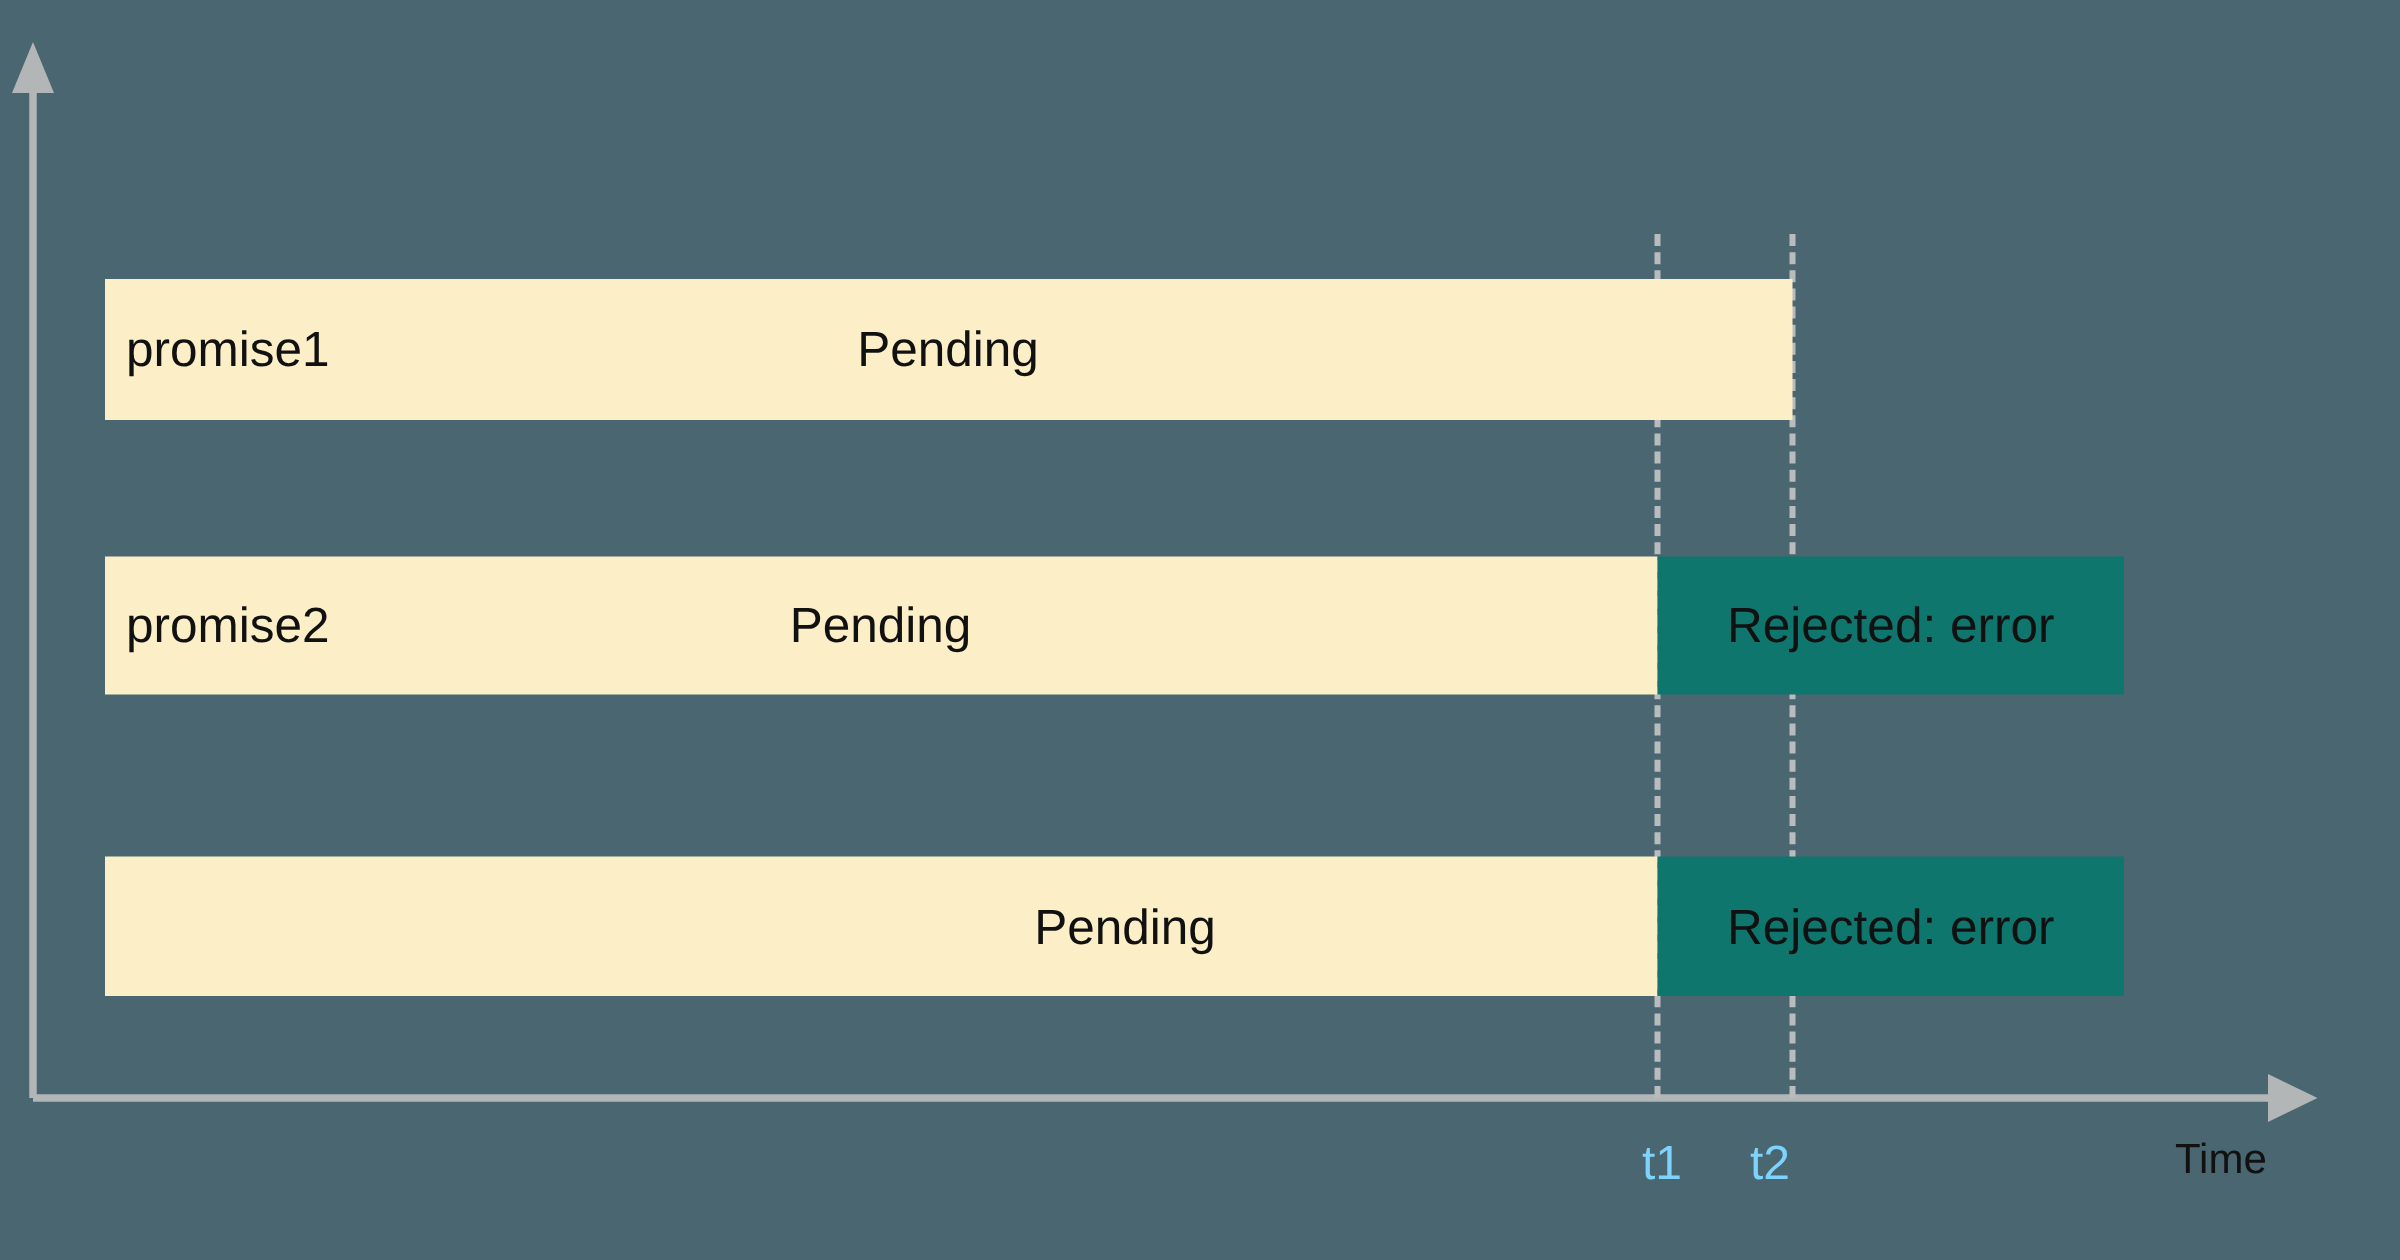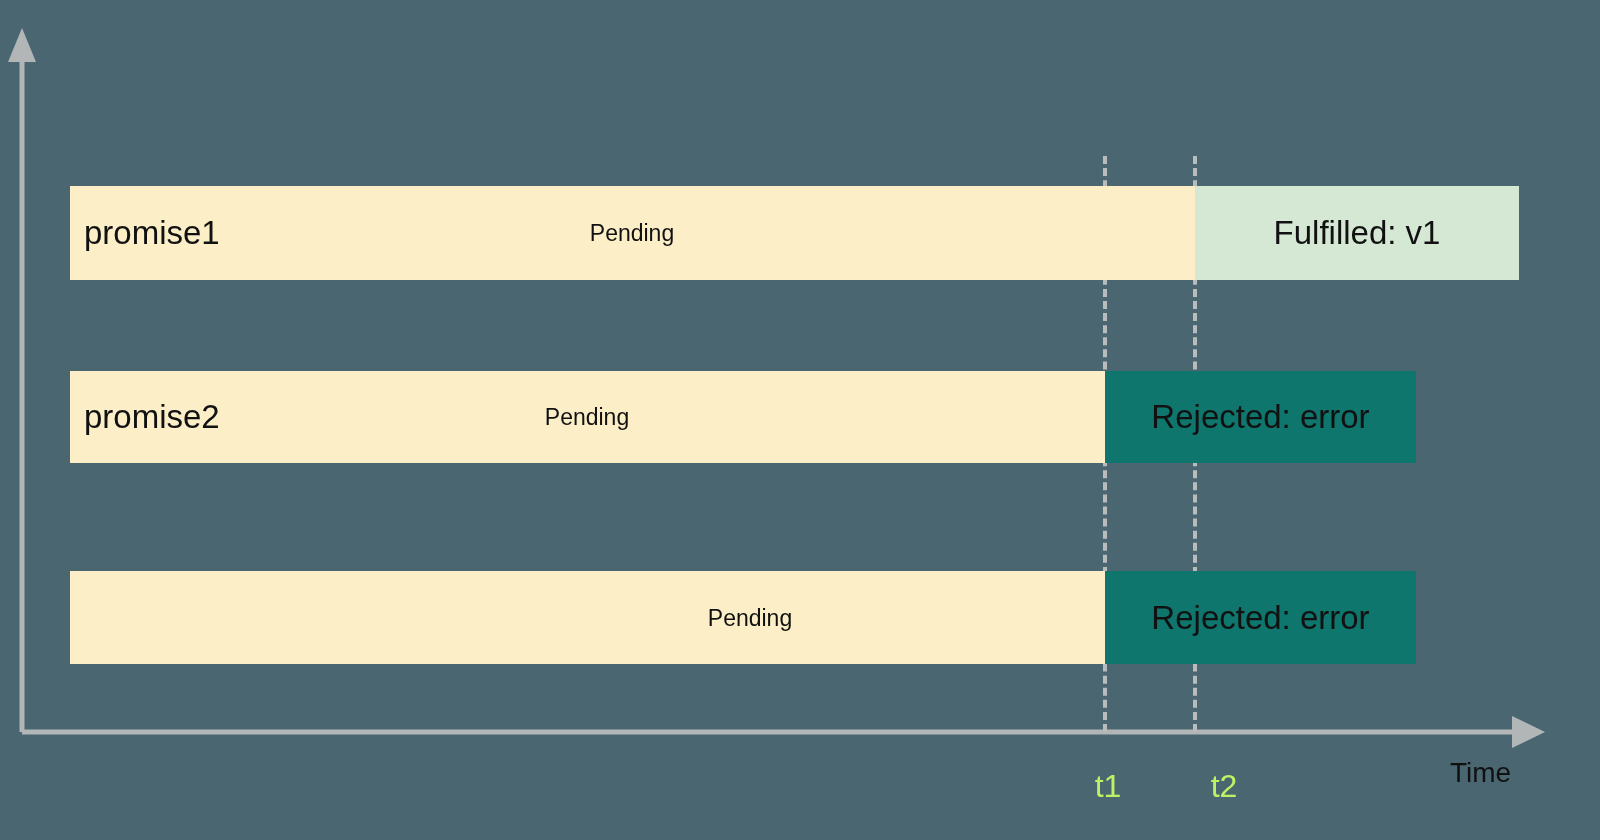--- a/index.html
+++ b/index.html
@@ -29,35 +29,34 @@
     left:14px;top:50%;
     transform:translateY(-50%);
     font-size:33px;color:#111;
     white-space:nowrap;
     text-align:left;
   }
 
   .state-text{
     position:absolute;
     top:50%;transform:translate(-50%,-50%);
-    font-size:23px;color:#111;white-space:nowrap;
+    font-size:33px;color:#111;white-space:nowrap;
   }
 
   .marker-line{
     position:absolute;
     width:0;
     border-left:4px dashed #b9bcbd;
   }
 
   .tick-label{
     position:absolute;
-    font-size:32px;color:#bef264;
+    font-size:32px;color:#7dd3fc;
     transform:translateX(-50%);
     white-space:nowrap;
-    margin-top:11px;
   }
   .axis-title{
     position:absolute;
     font-size:28px;color:#111;
     white-space:nowrap;
   }
 </style>
 </head>
 <body>
 
@@ -73,23 +72,20 @@
   </svg>
 
   <div class="marker-line" style="left:1103px; top:156px; height:576px;"></div>
   <div class="marker-line" style="left:1193px; top:156px; height:576px;"></div>
 
   <div class="track" style="left:70px; top:186px; height:94px; width:1449px;">
     <div class="seg pending" style="width:1125px;">
       <span class="bar-label">promise1</span>
       <span class="state-text" style="left:562px;">Pending</span>
     </div>
-    <div class="seg fulfilled" style="width:324px;">
-      <span>Fulfilled: v1</span>
-    </div>
   </div>
 
   <div class="track" style="left:70px; top:371px; height:92px; width:1346px;">
     <div class="seg pending" style="width:1035px;">
       <span class="bar-label">promise2</span>
       <span class="state-text" style="left:517px;">Pending</span>
     </div>
     <div class="seg rejected" style="width:311px;">
       <span>Rejected: error</span>
     </div>
@@ -98,17 +94,17 @@
   <div class="track" style="left:70px; top:571px; height:93px; width:1346px;">
     <div class="seg pending" style="width:1035px;">
       <span class="state-text" style="left:680px;">Pending</span>
     </div>
     <div class="seg rejected" style="width:311px;">
       <span>Rejected: error</span>
     </div>
   </div>
 
   <span class="tick-label" style="left:1108px; top:757px;">t1</span>
-  <span class="tick-label" style="left:1224px; top:757px;">t2</span>
+  <span class="tick-label" style="left:1180px; top:757px;">t2</span>
 
   <span class="axis-title" style="left:1450px; top:757px;">Time</span>
 
 </div>
 
 </body></html>

